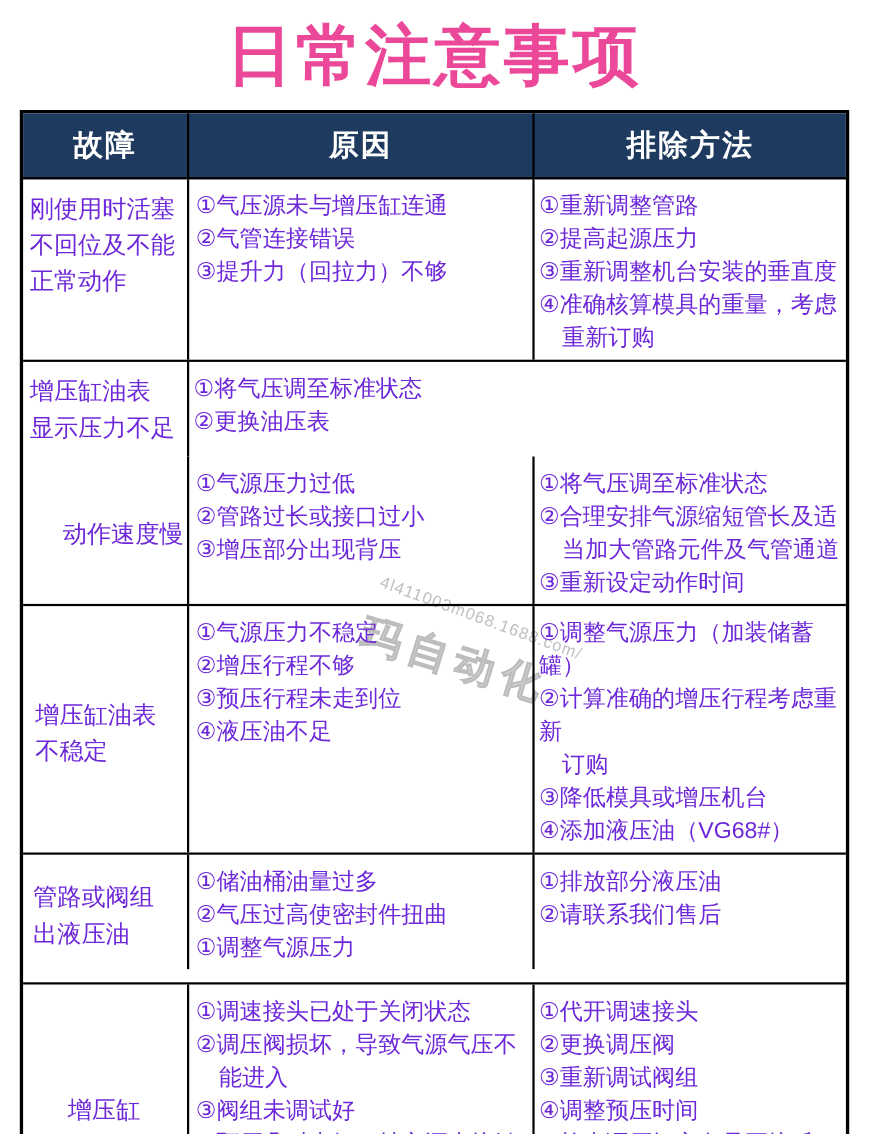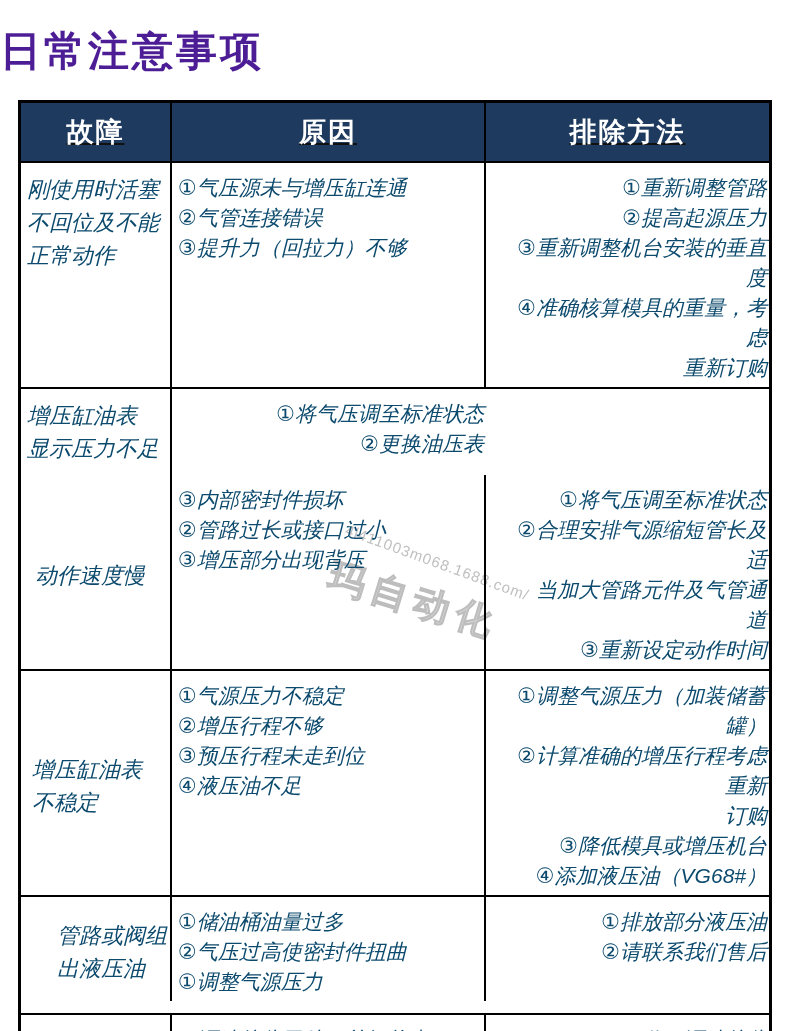--- a/index.html
+++ b/index.html
@@ -4,43 +4,42 @@
 <style>
   html,body{margin:0;padding:0;background:#ffffff;}
   body{
     width:790px;
     font-family:"Liberation Sans","DejaVu Sans",sans-serif;
     color:#111;
   }
   .page{width:790px;min-height:1031px;background:#fff;}
   .title{
     margin:12px 0 10px;
-    text-align:left;
-    font-size:41px;
+    text-align:center;
+    font-size:60px;
     line-height:78px;
     font-weight:900;
-    color:#4c1d95;
+    color:#ec4899;
     letter-spacing:3px;
   }
   .table{
     position:relative;
     margin:0 18px;
     width:748px;
     border:3px solid #000;
     background:#fff;
   }
   .thead{
     display:grid;
     grid-template-columns:151px 314px 1fr;
     background:#1e3a5e;
     height:58px;
     border-bottom:2px solid #000;
     position:relative;
     z-index:1;
-    text-decoration:underline;
   }
   .hcell{
     display:flex;align-items:center;justify-content:center;
     color:#ffffff;
     font-size:27px;
     font-weight:bold;
     letter-spacing:2px;
     border-right:2px solid #000;
   }
   .hcell:last-child{border-right:none;}
@@ -49,46 +48,45 @@
   .row:last-child{border-bottom:none;}
   .group{
     display:grid;
     grid-template-columns:151px 314px 1fr;
   }
   .cell{
     white-space:pre-line;
     font-size:21px;
     line-height:30px;
     padding:10px 2px 4px 6px;
-    color:#0c4a6e;
+    color:#6d28d9;
     border-right:2px solid #000;
-    font-style:italic;
   }
   .cell.fault{
     display:flex;
     flex-direction:column;
     justify-content:center;
     font-size:22px;
     line-height:33px;
     padding-left:6px;
   }
   .cell.causes{padding-right:4px;}
-  .cell.methods{padding-left:14px;padding-right:2px;border-right:none;text-align:right;}
+  .cell.methods{padding-left:4px;padding-right:2px;border-right:none;}
   
   .tbody .row:nth-child(1){min-height:164px;}
   .tbody .row:nth-child(3){min-height:144px;}
   .tbody .row:nth-child(4){min-height:116px;}
   .tbody .row:nth-child(5){min-height:226px;}
   .g0-0{min-height:162px;}
   .g1-0{min-height:86px;}
   .g1-1{min-height:104px;}
   .g0-0 .fault,.g1-0 .fault{justify-content:flex-start;}
-  .g1-1 .fault{padding-left:14px;}
+  .g1-1 .fault{padding-left:14px;margin-left:22px;}
   .g2-0 .fault{padding-left:11px;}
-  .g3-0 .fault{padding-left:9px;margin-left:27px;}
+  .g3-0 .fault{padding-left:9px;}
   .g4-0 .fault{text-align:center;padding-left:0;}
   
   .wm-url{
     position:absolute;
     left:328px;top:418px;
     font-size:15px;
     color:#bfbfbf;
     letter-spacing:1px;
     transform:rotate(20deg);
     transform-origin:left top;
@@ -140,21 +138,21 @@
         </div>
         <div class="row">
           <div class="group g1-0">
             <div class="cell fault">增压缸油表
 显示压力不足</div>
             <div class="cell methods">①将气压调至标准状态
 ②更换油压表</div>
           </div>
           <div class="group g1-1">
             <div class="cell fault">动作速度慢</div>
-            <div class="cell causes">③内部密封件损坏
+            <div class="cell causes">①气源压力过低
 ②管路过长或接口过小
 ③增压部分出现背压</div>
             <div class="cell methods">①将气压调至标准状态
 ②合理安排气源缩短管长及适
 　当加大管路元件及气管通道
 ③重新设定动作时间</div>
           </div>
         </div>
         <div class="row">
           <div class="group g2-0">

